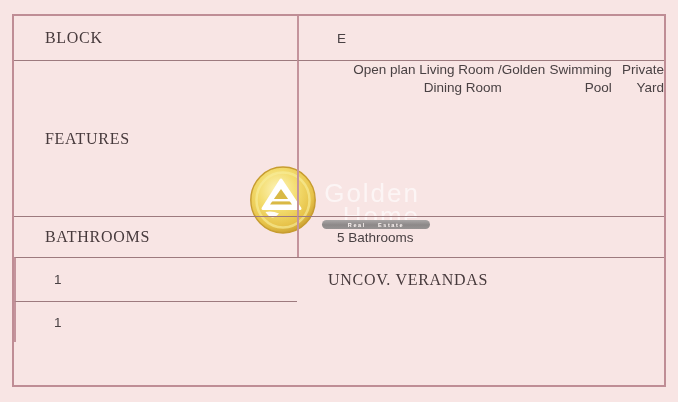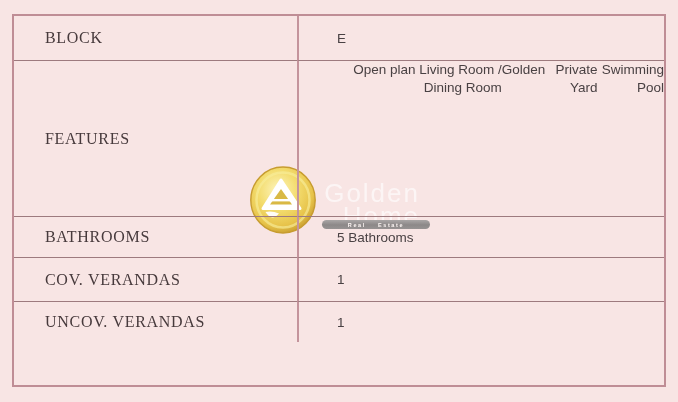--- a/index.html
+++ b/index.html
@@ -96,35 +96,32 @@
     <div class="cell val">
         <span>E</span>
       </div>
 
     <div class="cell lbl bt">
         <span>FEATURES</span>
       </div>
     <div class="cell val bt features">
       <div>Open plan Living Room / Dining Room</div>
       <div>Golden</div>
+      <div>Swimming Pool</div>
       <div>Private Yard</div>
-      <div>Swimming Pool</div>
     </div>
 
 
     <div class="cell lbl bt">
         <span>BATHROOMS</span>
       </div>
     <div class="cell val bt">
         <span>5 Bathrooms</span>
       </div>
 
-    <div class="cell lbl bt">
-        <span>COV. VERANDAS</span>
-      </div>
     <div class="cell val bt">
         <span>1</span>
       </div>
 
     <div class="cell lbl bt">
         <span>UNCOV. VERANDAS</span>
       </div>
     <div class="cell val bt">
         <span>1</span>
       </div>

